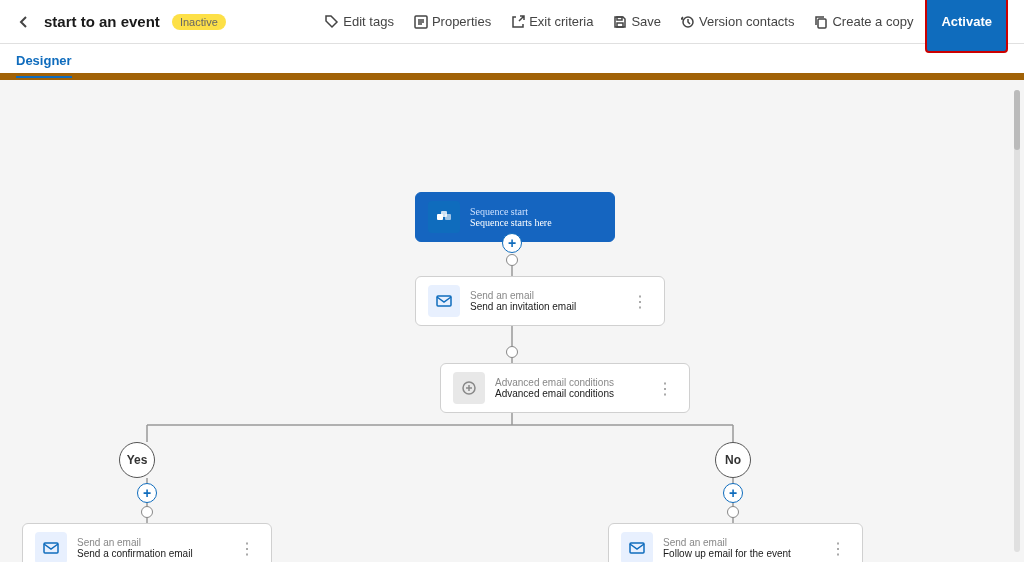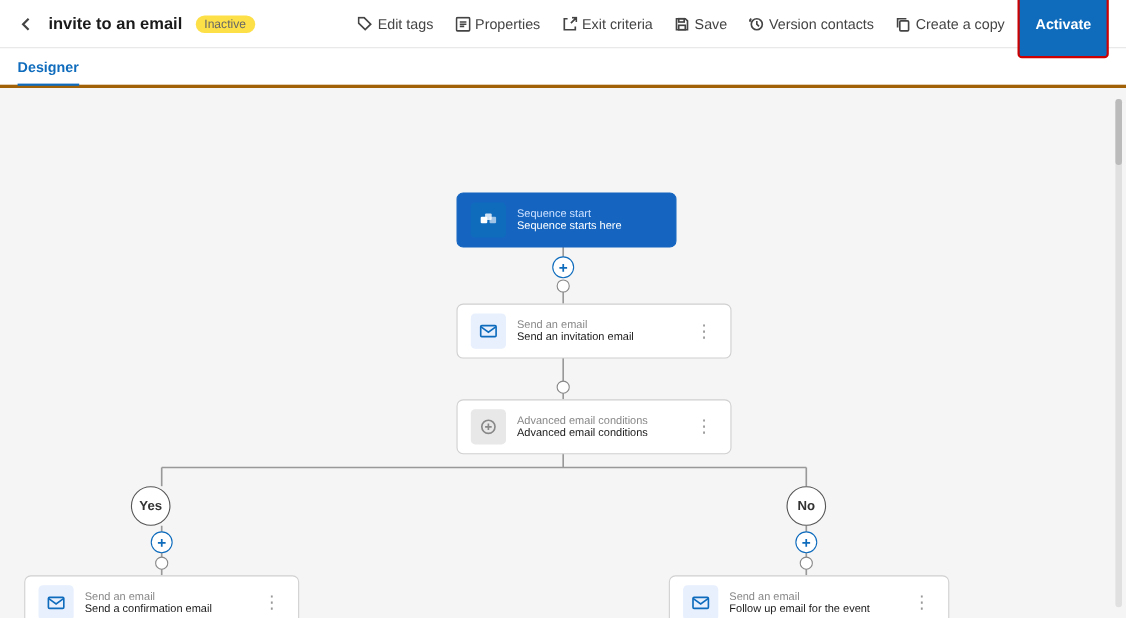--- a/index.html
+++ b/index.html
@@ -35,22 +35,22 @@
       font-size: 13px; color: #444; padding: 4px 8px; border-radius: 4px;
     }
     .header-btn svg { width: 14px; height: 14px; }
     .activate-btn {
       background: #0f6cbd; color: #fff; border: 2px solid #c00;
       border-radius: 4px; padding: 22px 14px; font-size: 13px; font-weight: 600; cursor: pointer;
     }
 
     
     .tabs {
-      display: flex; align-items: flex-end;
-      background: #fff; border-bottom: 3px solid #a16207;
+      display: flex; align-items: flex-start;
+      background: #fff; border-bottom: 7px solid #a16207;
       padding: 0 16px; height: 36px; gap: 24px;
     }
     .tab {
       font-size: 13px; color: #444; cursor: pointer; padding: 8px 0;
       border-bottom: 2px solid transparent; position: relative; top: 1px;
     }
     .tab.active { color: #0f6cbd; border-bottom: 2px solid #0f6cbd; font-weight: 600; }
 
     
     .canvas {
@@ -167,21 +167,21 @@
   </style>
 </head>
 <body>
 
 <div class="header">
   <div class="header-back">
     <svg viewBox="0 0 16 16" fill="none" stroke="#444" stroke-width="2">
       <path d="M10 3L5 8l5 5"></path>
     </svg>
   </div>
-  <span class="header-title">invite to an email</span>
+  <span class="header-title">start to an event</span>
   <span class="header-badge">Inactive</span>
   <div class="header-spacer"></div>
   <div class="header-actions">
     <button class="header-btn">
       <svg viewBox="0 0 14 14" fill="none" stroke="currentColor" stroke-width="1.5">
         <path d="M1 1h5l6 6-5 5-6-6V1z M4 4h.01"></path>
       </svg>
       <span>Edit tags</span>
     </button>
     <button class="header-btn">
@@ -265,21 +265,21 @@
 
       <line x1="147" y1="487" x2="147" y2="498" stroke="#999" stroke-width="1.5"></line>
 
       <line x1="147" y1="512" x2="147" y2="520" stroke="#999" stroke-width="1.5"></line>
 
       <line x1="147" y1="530" x2="147" y2="545" stroke="#999" stroke-width="1.5"></line>
 
       <line x1="733" y1="487" x2="733" y2="510" stroke="#999" stroke-width="1.5"></line>
     </svg>
 
-    <div class="node node-start" style="left: 415px; top: 95px; width: 196px;">
+    <div class="node node-start" style="left: 415px; top: 112px; width: 196px; font-family: Liberation Serif, serif;">
       <div class="node-icon blue">
         <svg width="18" height="18" viewBox="0 0 18 18" fill="none">
           <rect x="2" y="6" width="6" height="6" rx="1" fill="white"></rect>
           <rect x="10" y="6" width="6" height="6" rx="1" fill="white" opacity="0.6"></rect>
           <rect x="6" y="3" width="6" height="6" rx="1" fill="white" opacity="0.8"></rect>
         </svg>
       </div>
       <div class="node-content">
         <div class="node-label">Sequence start</div>
         <div class="node-title">Sequence starts here</div>
@@ -299,21 +299,21 @@
       </div>
       <div class="node-content">
         <div class="node-label">Send an email</div>
         <div class="node-title">Send an invitation email</div>
       </div>
       <div class="node-menu">⋮</div>
     </div>
 
     <div class="circle-connector" style="left: 512px; top: 272px;"></div>
 
-    <div class="node" style="left: 415px; top: 283px; width: 250px;">
+    <div class="node" style="left: 440px; top: 283px; width: 250px;">
       <div class="node-icon gray">
         <svg width="18" height="18" viewBox="0 0 18 18" fill="none">
           <circle cx="9" cy="9" r="6" stroke="#888" stroke-width="1.5"></circle>
           <path d="M6 9h6M9 6v6" stroke="#888" stroke-width="1.5"></path>
         </svg>
       </div>
       <div class="node-content">
         <div class="node-label">Advanced email conditions</div>
         <div class="node-title">Advanced email conditions</div>
       </div>

